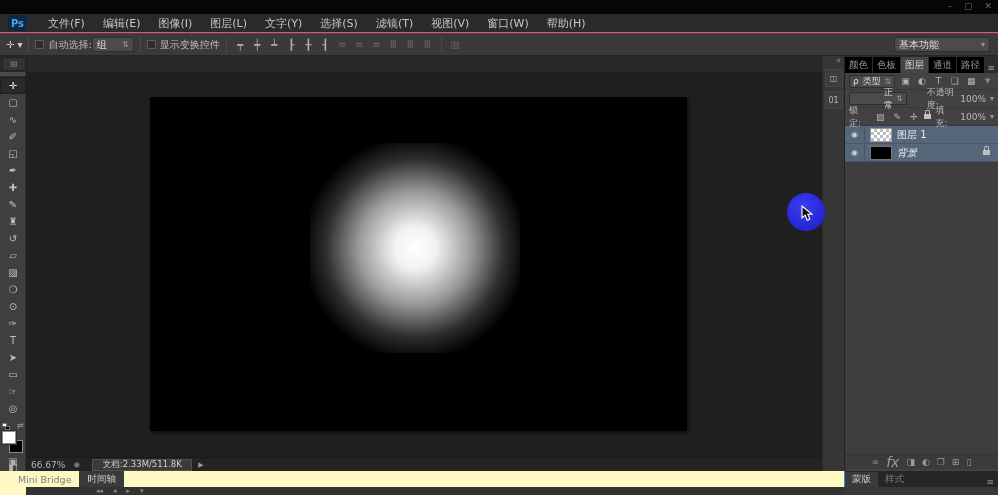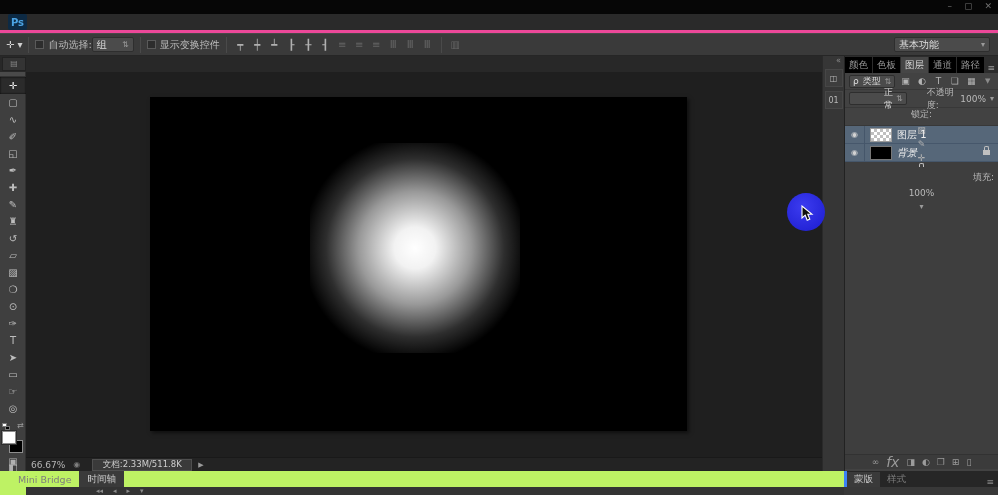--- a/index.html
+++ b/index.html
@@ -8,21 +8,21 @@
   .root { position:relative; width:998px; height:495px; background:#1e1e1e; overflow:hidden;
           font-family:"DejaVu Sans","Liberation Sans",sans-serif; color:#c9c9c9; }
 
   
   .titlebar { position:absolute; left:0; top:0; width:998px; height:14px; background:#060606; }
   .winctrl { position:absolute; top:1px; right:6px; display:flex; gap:12px; font-size:9px; color:#6f6f6f; }
   .winctrl span { cursor:default; }
 
   
   .menubar { position:absolute; left:0; top:14px; width:998px; height:19px; background:#2a2a2a;
-             border-bottom:3px solid #ec4899; display:flex; align-items:center; }
+             border-bottom:1px solid #ec4899; display:flex; align-items:center; }
   .pslogo { width:19px; height:16px; margin-left:8px; background:#0d2a44; color:#4ba3e3;
             font-size:10px; font-weight:bold; display:flex; align-items:center; justify-content:center;
             border-radius:2px; }
   .menus { display:flex; margin-left:12px; }
   .menu-item { font-size:11px; color:#c6c6c6; padding:1px 9px; cursor:default; white-space:nowrap; }
 
   
   .optionsbar { position:absolute; left:0; top:33px; width:998px; height:23px; background:#3a3a3a;
                 border-top:1px solid #484848; border-bottom:1px solid #262626;
                 display:flex; align-items:center; font-size:10px; color:#bdbdbd; }
@@ -96,21 +96,21 @@
   .ptabs { height:17px; background:#2c2c2c; display:flex; align-items:flex-end; }
   .ptab { height:16px; padding:0 4px; font-size:9.5px; color:#989898; background:#000000;
           display:flex; align-items:center; margin-right:1px; white-space:nowrap; }
   .ptab.active { background:#464646; color:#dadada; }
   .ptab-menu { margin-left:auto; color:#9a9a9a; font-size:9px; padding-right:3px; }
   .prow { height:17px; display:flex; align-items:center; padding:0 4px; gap:4px; font-size:9px;
           color:#b9b9b9; border-bottom:1px solid #383838; }
   .prow .dropdown { height:13px; font-size:9px; padding:0 3px; gap:3px; }
   .mini-ic { width:13px; text-align:center; font-size:9px; color:#b3b3b3; }
   .blendrow { height:18px; }
-  .lockrow { height:18px;flex-direction:column; }
+  .lockrow { height:18px; }
   .lockicon { position:relative; width:7px; height:5px; background:#c0c0c0; display:inline-block; }
   .lockicon::before { content:""; position:absolute; left:1px; top:-4px; width:3px; height:3px;
                       border:1px solid #c0c0c0; border-bottom:none; border-radius:2px 2px 0 0; }
   .layers-list { background:#3e3e3e; }
   .layer-row { height:18px; display:flex; align-items:center; background:#566779; border-bottom:1px solid #46576b; }
   .eye-cell { width:20px; height:18px; border-right:1px solid #45566a; display:flex; align-items:center; justify-content:center; }
   .eye { font-size:8px; color:#d2d2d2; }
   .thumb { width:22px; height:14px; margin:0 5px; border:1px solid #9a9a9a; }
   .thumb.checker { background-color:#fff;
       background-image:linear-gradient(45deg,#bfbfbf 25%,transparent 25%,transparent 75%,#bfbfbf 75%),
@@ -119,28 +119,28 @@
   .thumb.black { background:#000; border-color:#777; }
   .layer-name { font-size:10px; color:#eee; white-space:nowrap; }
   .layer-name.italic { font-style:italic; }
   .layer-lock { margin-left:auto; margin-right:8px; }
   .panel-empty { height:292px; background:#3e3e3e; }
   .pfooter { height:15px; background:#3b3b3b; border-top:1px solid #323232; display:flex; align-items:center;
              justify-content:center; gap:7px; font-size:9px; color:#9b9b9b; }
   .pfooter .fx { font-size:14px; font-style:italic; }
 
   
-  .bottomstrip { position:absolute; left:0; top:471px; width:998px; height:24px; background:#bef264; }
+  .bottomstrip { position:absolute; left:0; top:471px; width:998px; height:24px; background:#fef9c3; }
   .bl-tabs { position:absolute; left:0; top:0; width:844px; height:16px; display:flex; align-items:flex-end; }
   .bl-tab { font-size:9.5px; padding:0 8px; height:16px; display:flex; align-items:center; white-space:nowrap; }
   .bl-tab.dim { color:#7e7e7e; }
   .bl-tab.active { background:#3a3a3a; color:#cccccc; }
   .bl-sliver { position:absolute; left:26px; top:16px; width:818px; height:8px; background:#333333; overflow:hidden; }
   .transport { display:flex; gap:10px; margin-left:70px; font-size:7px; color:#8c8c8c; line-height:8px; }
-  .br-tabs { position:absolute; left:844px; top:0; width:154px; height:16px; background:#262626; display:flex; align-items:flex-end; border-left:3px solid #3b82f6; }
+  .br-tabs { position:absolute; left:844px; top:0; width:154px; height:16px; background:#262626; display:flex; align-items:flex-end; border-left:1px solid #3b82f6; }
   .br-tab { font-size:9.5px; padding:0 7px; height:15px; display:flex; align-items:center; }
   .br-tab.active { background:#3a3a3a; color:#c9c9c9; }
   .br-tab.dim { color:#7e7e7e; }
   .br-menu { margin-left:auto; padding-right:4px; font-size:9px; color:#8a8a8a; }
   .br-sliver { position:absolute; left:844px; top:16px; width:154px; height:8px; background:#383838; }
 </style>
 </head>
 <body>
 
 <div class="root">
@@ -148,20 +148,32 @@
   <div class="titlebar">
     <div class="winctrl">
       <span>–</span>
       <span>▢</span>
       <span>✕</span>
     </div>
   </div>
 
   <div class="menubar">
     <div class="pslogo">Ps</div>
+    <div class="menus">
+      <span class="menu-item">文件(F)</span>
+      <span class="menu-item">编辑(E)</span>
+      <span class="menu-item">图像(I)</span>
+      <span class="menu-item">图层(L)</span>
+      <span class="menu-item">文字(Y)</span>
+      <span class="menu-item">选择(S)</span>
+      <span class="menu-item">滤镜(T)</span>
+      <span class="menu-item">视图(V)</span>
+      <span class="menu-item">窗口(W)</span>
+      <span class="menu-item">帮助(H)</span>
+    </div>
   </div>
 
   <div class="optionsbar">
     <div class="ob-toolpreset">
       <span>✛</span>
       <span>▾</span>
     </div>
     <div class="ob-divider"></div>
     <div class="ob-group">
       <span class="checkbox"></span>

